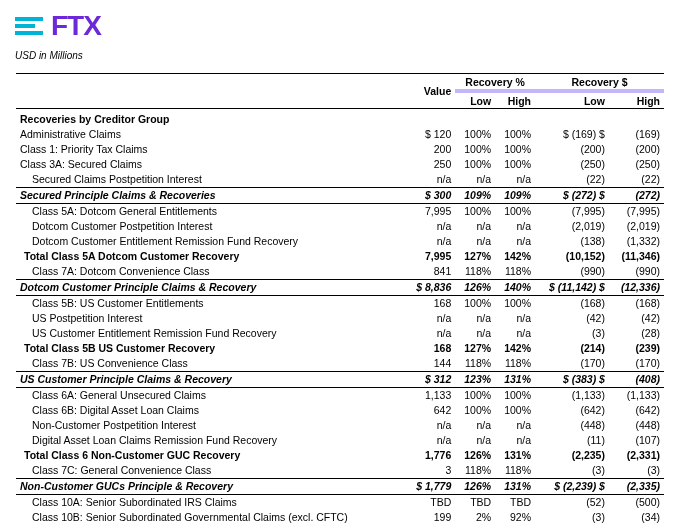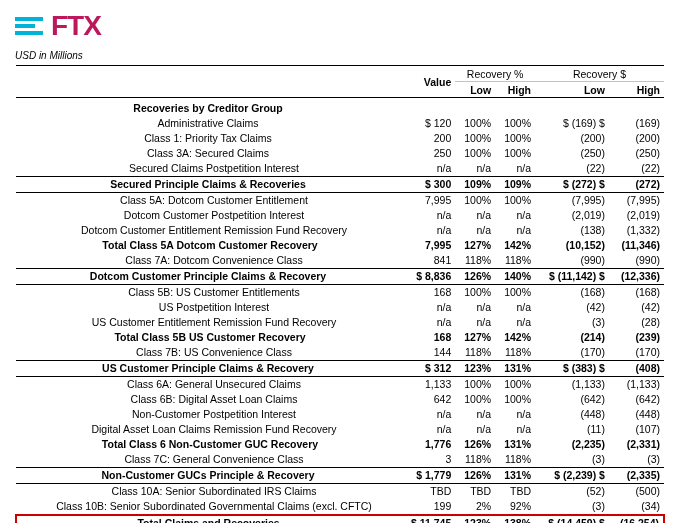--- a/index.html
+++ b/index.html
@@ -31,21 +31,21 @@
     .logo-bar {
       background: #00b4d8;
       height: 4px;
     }
     .logo-bar-1 { width: 28px; }
     .logo-bar-2 { width: 20px; }
     .logo-bar-3 { width: 28px; }
     .logo-text {
       font-size: 28px;
       font-weight: 900;
-      color: #be185d;
+      color: #6d28d9;
       letter-spacing: -1px;
     }
     .page-title {
       font-size: 17px;
       font-weight: bold;
       text-decoration: underline;
       flex: 1;
       text-align: center;
       margin-right: 80px;
     }
@@ -59,40 +59,41 @@
       text-align: right;
     }
     th {
       border-bottom: 1px solid #000;
       border-top: 1px solid #000;
       font-weight: bold;
       font-size: 10.5px;
     }
     .col-group {
       text-align: center;
-      border-bottom: 1px solid #c4b5fd;
-      font-weight: normal;
+      border-bottom: 4px solid #c4b5fd;
+      font-weight: bold;
     }
     .col-label {
-      text-align: center;
+      text-align: left;
     }
     .total-row td {
       font-weight: bold;
     }
     .bold-total-row {
       font-weight: bold;
       border-top: 1px solid #000;
       border-bottom: 1px solid #000;
+      font-style: italic;
     }
     .bold-total-row td {
       font-weight: bold;
     }
     .usd-label {
       font-size: 10px;
-      margin-bottom: 4px;
+      margin-bottom: 12px;
       font-style: italic;
     }
     .section-title-row td {
       font-weight: bold;
       padding-top: 4px;
     }
   </style>
 </head>
 <body>
 
@@ -167,21 +168,21 @@
     </tr>
       <tr class="bold-total-row">
       <td class="col-label">Secured Principle Claims &amp; Recoveries</td>
       <td>$ 300</td>
       <td>109%</td>
       <td>109%</td>
       <td>$ (272) $</td>
       <td>(272)</td>
     </tr>
       <tr>
-      <td class="col-label" style="padding-left:16px">Class 5A: Dotcom Customer Entitlement</td>
+      <td class="col-label" style="padding-left:16px">Class 5A: Dotcom General Entitlements</td>
       <td>7,995</td>
       <td>100%</td>
       <td>100%</td>
       <td>(7,995)</td>
       <td>(7,995)</td>
     </tr>
       <tr>
       <td class="col-label" style="padding-left:16px">Dotcom Customer Postpetition Interest</td>
       <td>n/a</td>
       <td>n/a</td>

